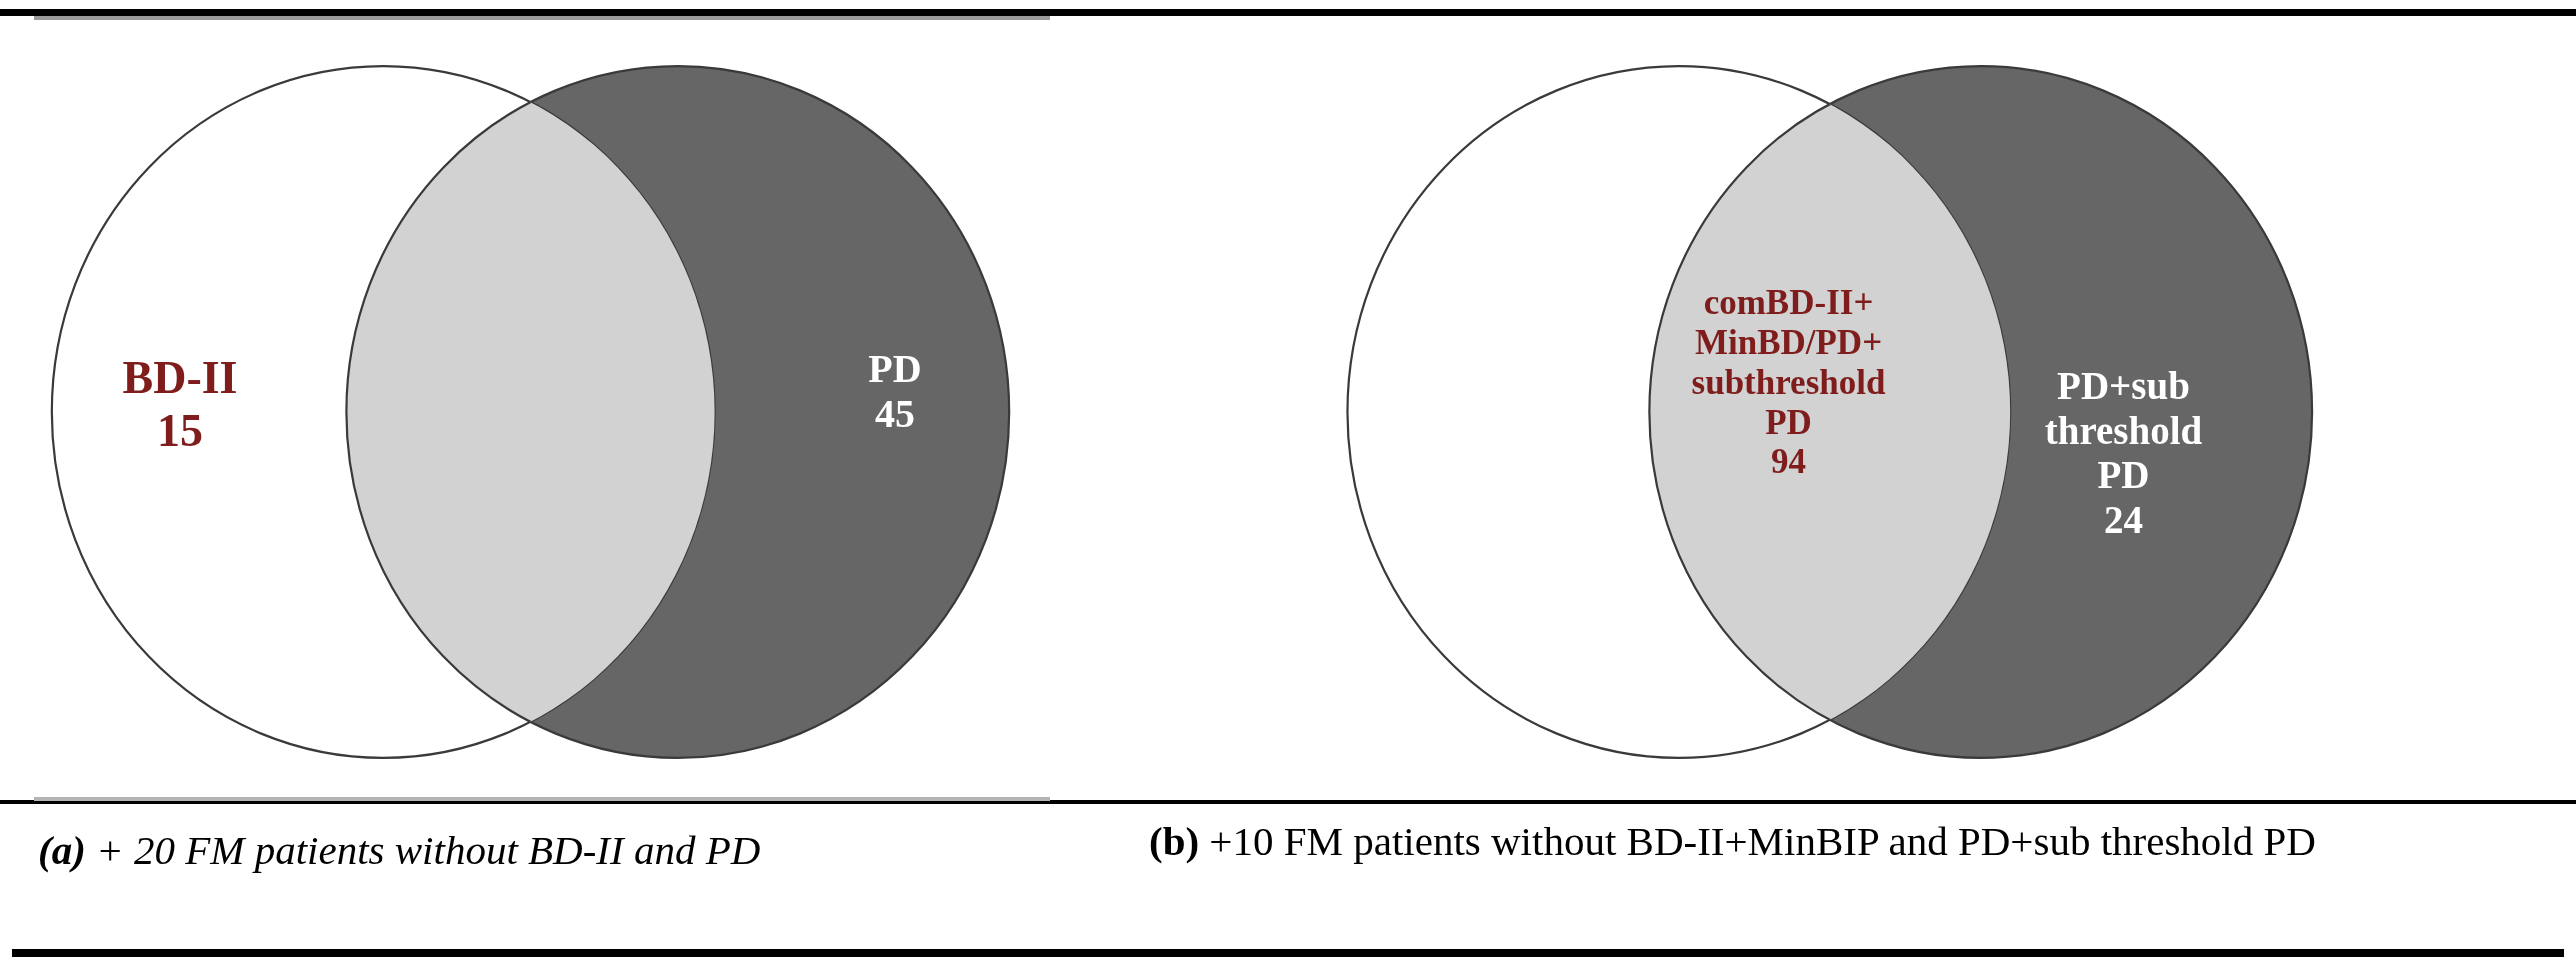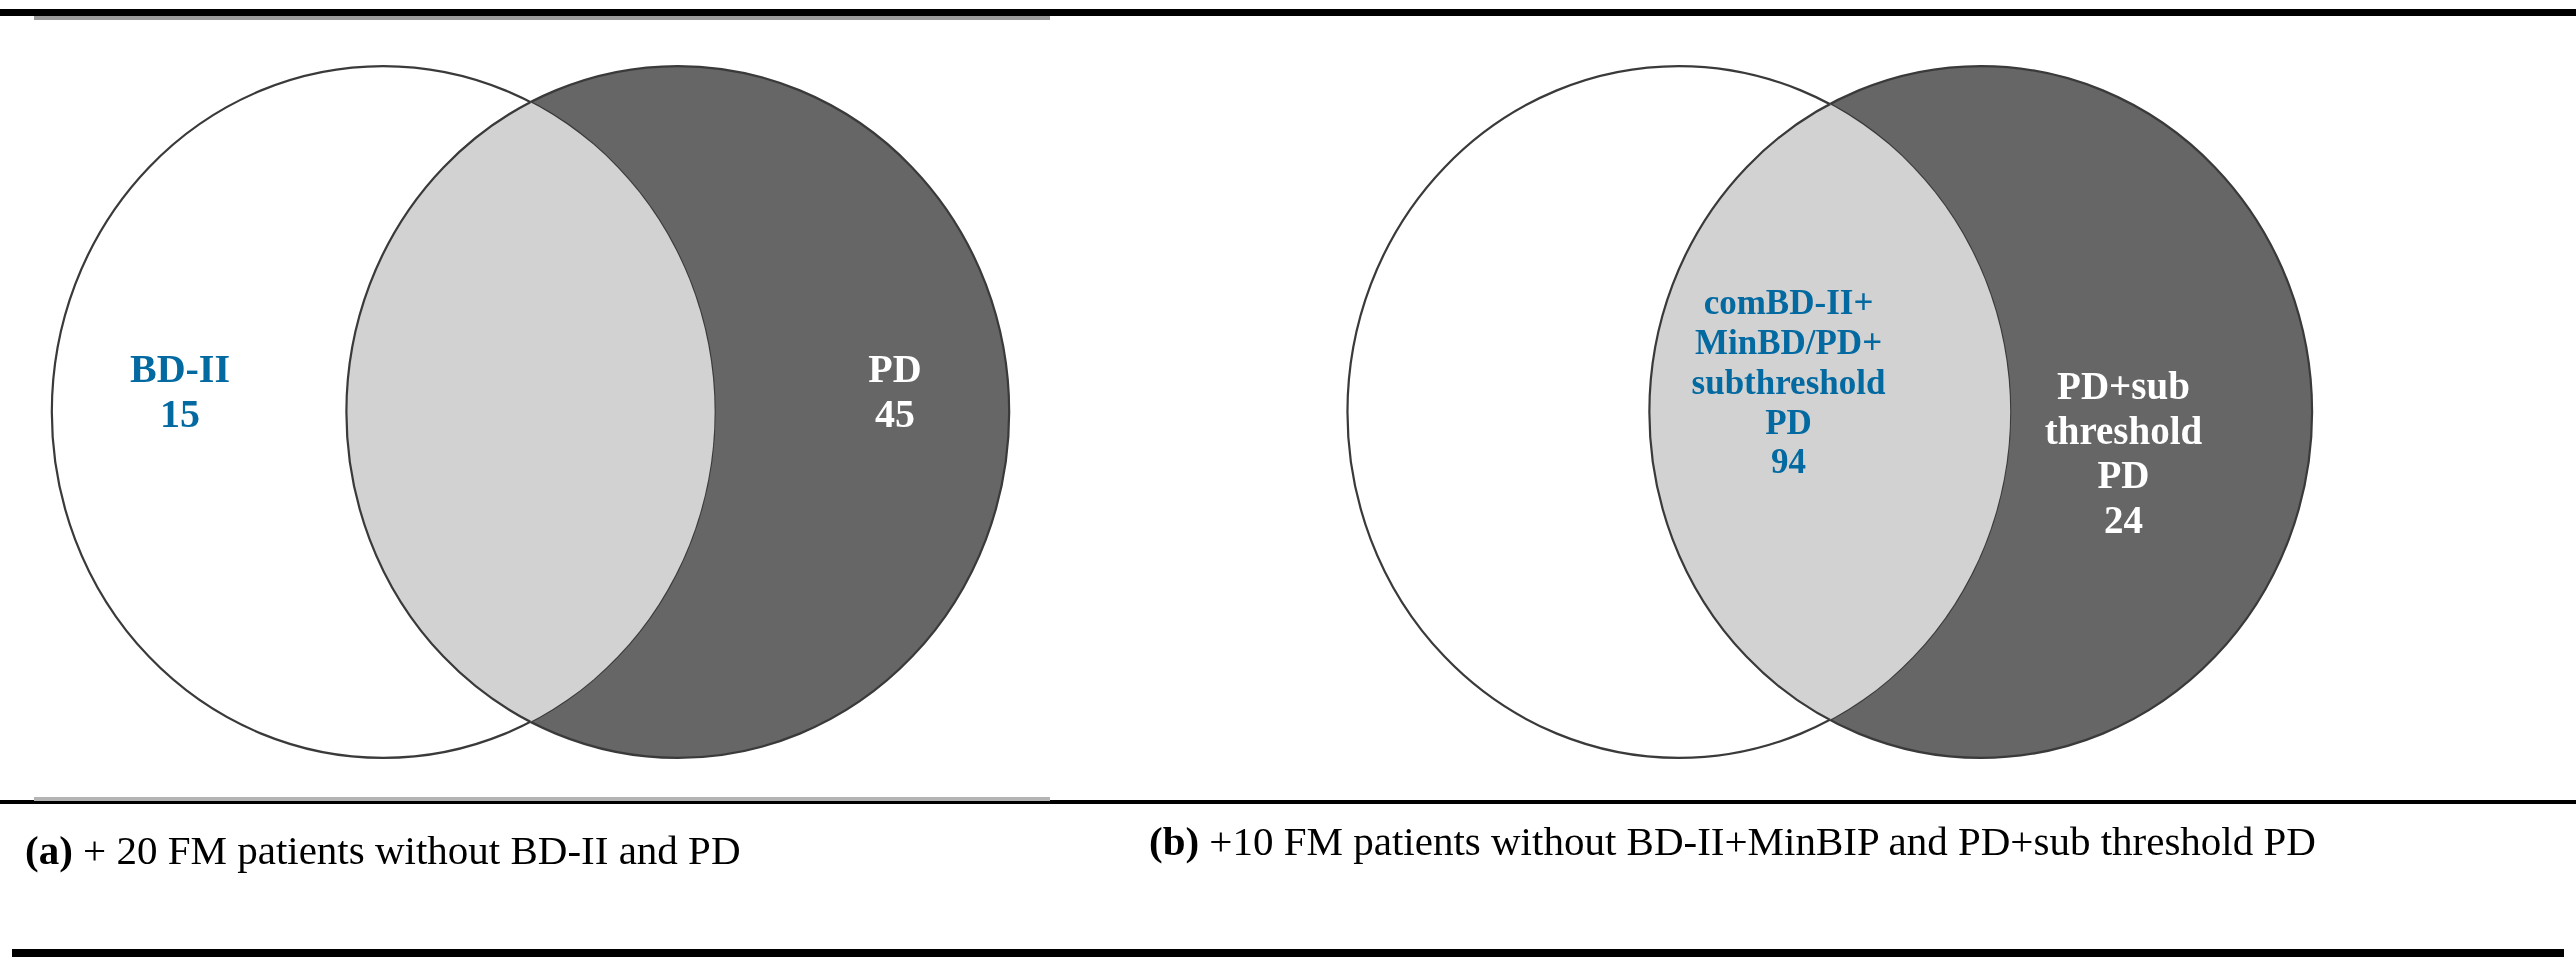--- a/index.html
+++ b/index.html
@@ -79,42 +79,42 @@
     position: absolute;
     text-align: center;
     line-height: 1.14;
     font-weight: bold;
     white-space: pre-line;
     pointer-events: none;
   }
   .lbl .cnt { display: block; }
 
   .dark-text  { color: #ffffff; }
-  .light-text { color: #0369a1; }
+  .light-text { color: #7f1d1d; }
 
   
-  .a-left  { left: 66px;  top: 300px; width: 228px; font-size: 40px; }
+  .a-left  { left: 66px;  top: 300px; width: 228px; font-size: 46px; }
   .a-mid   { left: 339px; top: 295px; width: 258px; font-size: 40px; }
   .a-right { left: 788px;top: 300px; width: 214px; font-size: 40px; }
 
   
   .b-left  { left: 1368px; top: 324px; width: 214px; font-size: 35px; }
   .b-mid   { left: 1641px; top: 243px; width: 295px; font-size: 35px; }
   .b-right { left: 2002px; top: 320px; width: 243px; font-size: 39px; }
 
   
   .caption {
     position: absolute;
     font-size: 41px;
     color: #000000;
     line-height: 1.22;
     font-family: "Liberation Serif", "DejaVu Serif", serif;
   }
   .caption b { font-weight: bold; }
-  .cap-a { left: 25px;   top: 825px; width: 1060px; text-align: left; }
+  .cap-a { left: 38px;   top: 825px; width: 1060px; text-align: left; font-style: italic; }
   .cap-b { left: 1149px; top: 816px; width: 1399px; }
 </style>
 </head>
 <body>
 
 <div class="page">
 
   <div class="rule-top"></div>
   <div class="rule-top-shadow"></div>
 

